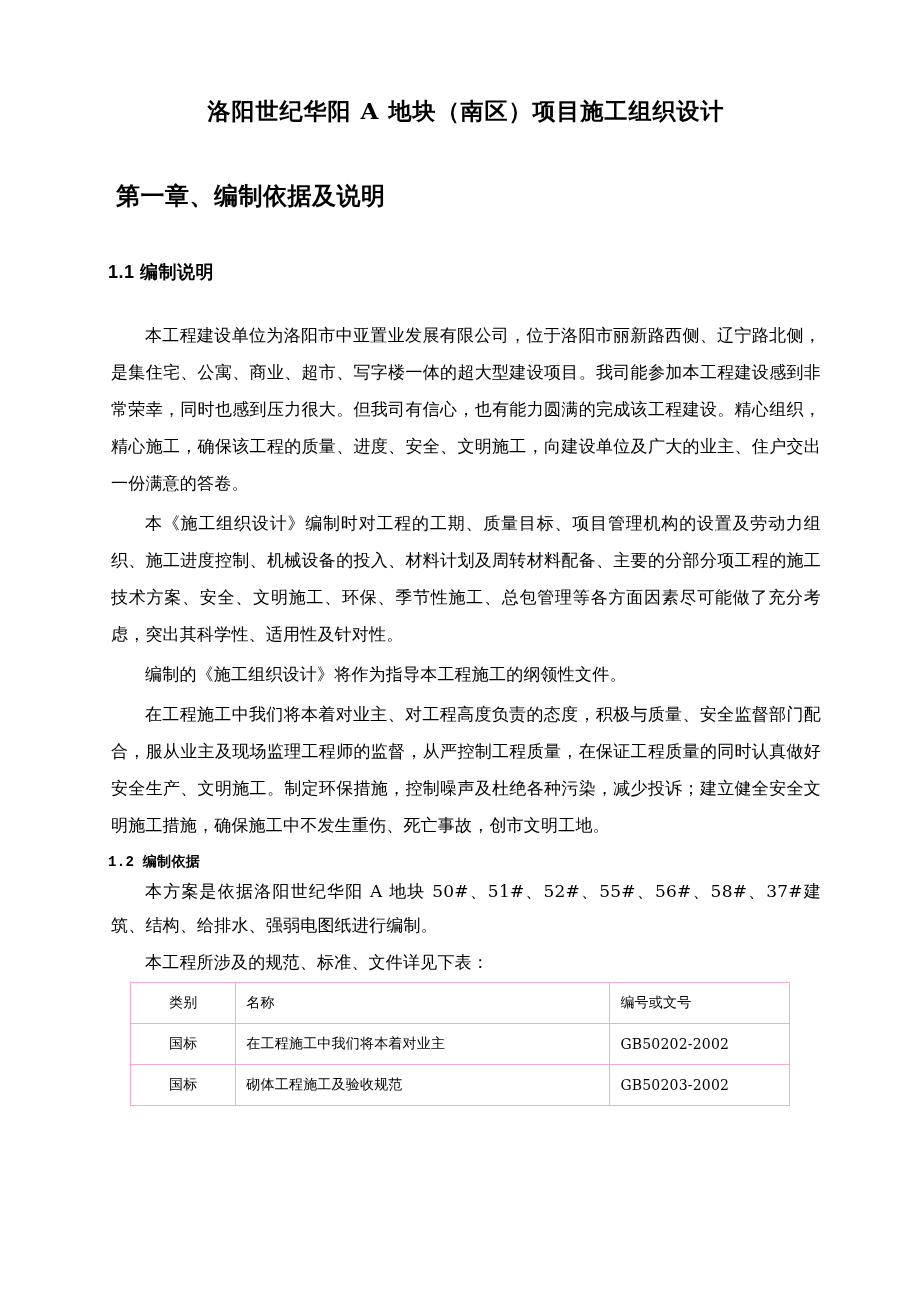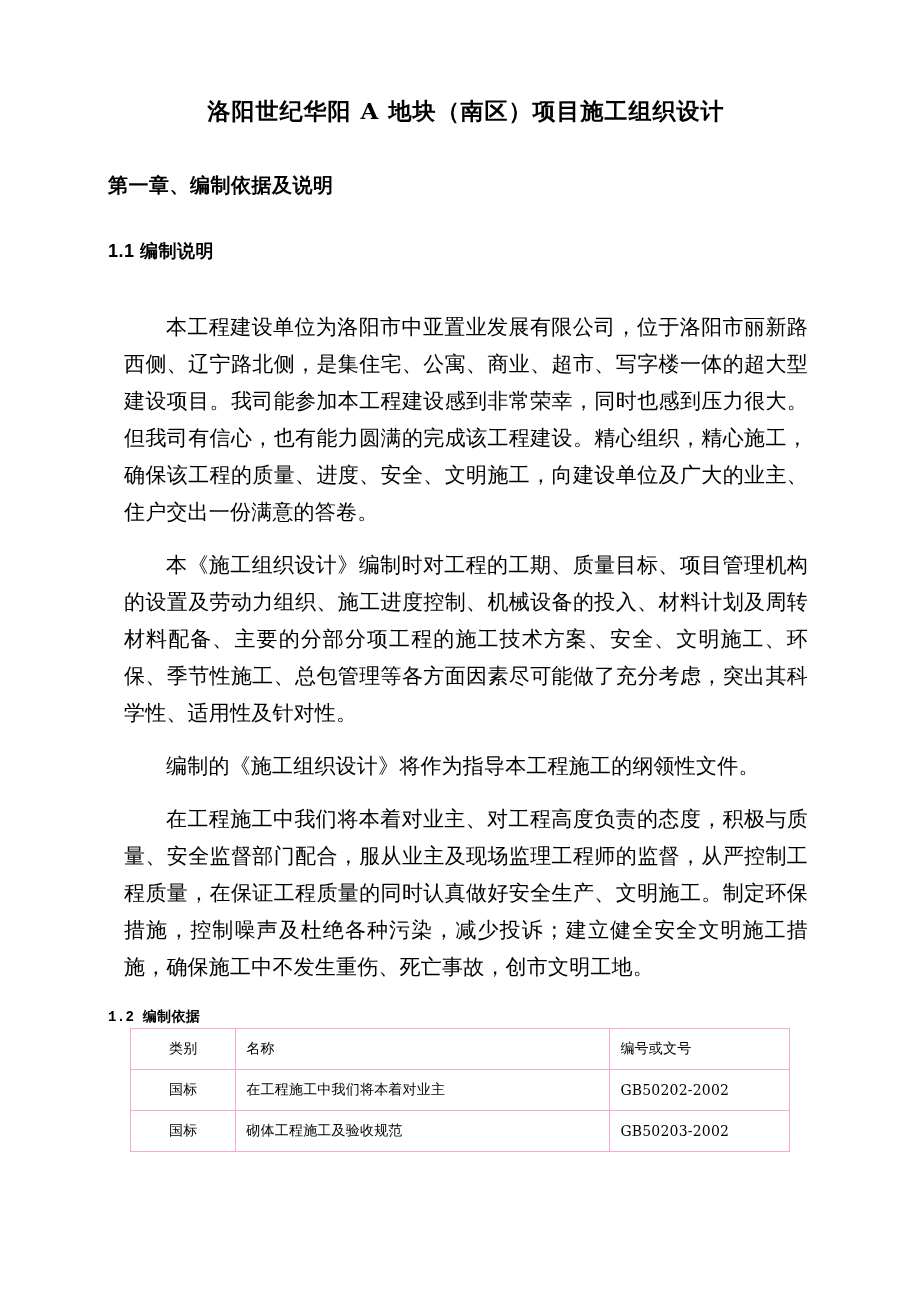--- a/index.html
+++ b/index.html
@@ -28,23 +28,23 @@
     font-size: 23px;
     font-weight: bold;
     text-align: center;
     letter-spacing: 1px;
     margin: 0;
     padding-top: 96px;
     line-height: 1.3;
   }
   .h1 {
     font-family: Liberation Sans, sans-serif;
-    font-size: 20px;
+    font-size: 24px;
     font-weight: bold;
-    margin: 0;
+    margin: 8px;
     padding-top: 46px;
     letter-spacing: 0.5px;
   }
   .h2 {
     font-family: Liberation Sans, sans-serif;
     font-size: 18px;
     font-weight: bold;
     margin: 0;
     padding-top: 40px;
     letter-spacing: 0.5px;
@@ -55,23 +55,23 @@
     font-weight: bold;
     margin: 0;
     padding-top: 6px;
     letter-spacing: 0.3px;
   }
   .body-block {
     padding-top: 30px;
   }
   p.para {
     font-family: "DejaVu Serif", "Liberation Serif", serif;
-    font-size: 21px;
+    font-size: 17px;
     line-height: 37px;
-    margin: 16px;
+    margin: 3px;
     text-align: justify;
     text-justify: inter-ideograph;
     text-indent: 2em;
     letter-spacing: 0.2px;
   }
   p.tight {
     line-height: 34px;
   }
   .table-caption {
     font-family: "DejaVu Serif", "Liberation Serif", serif;
@@ -124,20 +124,24 @@
 
     <div class="body-block">
       <p class="para">本工程建设单位为洛阳市中亚置业发展有限公司，位于洛阳市丽新路西侧、辽宁路北侧，是集住宅、公寓、商业、超市、写字楼一体的超大型建设项目。我司能参加本工程建设感到非常荣幸，同时也感到压力很大。但我司有信心，也有能力圆满的完成该工程建设。精心组织，精心施工，确保该工程的质量、进度、安全、文明施工，向建设单位及广大的业主、住户交出一份满意的答卷。</p>
       <p class="para">本《施工组织设计》编制时对工程的工期、质量目标、项目管理机构的设置及劳动力组织、施工进度控制、机械设备的投入、材料计划及周转材料配备、主要的分部分项工程的施工技术方案、安全、文明施工、环保、季节性施工、总包管理等各方面因素尽可能做了充分考虑，突出其科学性、适用性及针对性。</p>
       <p class="para">编制的《施工组织设计》将作为指导本工程施工的纲领性文件。</p>
       <p class="para">在工程施工中我们将本着对业主、对工程高度负责的态度，积极与质量、安全监督部门配合，服从业主及现场监理工程师的监督，从严控制工程质量，在保证工程质量的同时认真做好安全生产、文明施工。制定环保措施，控制噪声及杜绝各种污染，减少投诉；建立健全安全文明施工措施，确保施工中不发生重伤、死亡事故，创市文明工地。</p>
     </div>
 
     <h3 class="h3">1.2 编制依据</h3>
 
+    <div>
+      <p class="para tight">本方案是依据洛阳世纪华阳 A 地块 50#、51#、52#、55#、56#、58#、37#建筑、结构、给排水、强弱电图纸进行编制。</p>
+      <p class="para tight">本工程所涉及的规范、标准、文件详见下表：</p>
+    </div>
 
 
     <table class="spec-table">
       <tbody>
         <tr>
           <td class="c-type">类别</td>
           <td class="c-name">名称</td>
           <td class="c-code">编号或文号</td>
         </tr>
         <tr>

